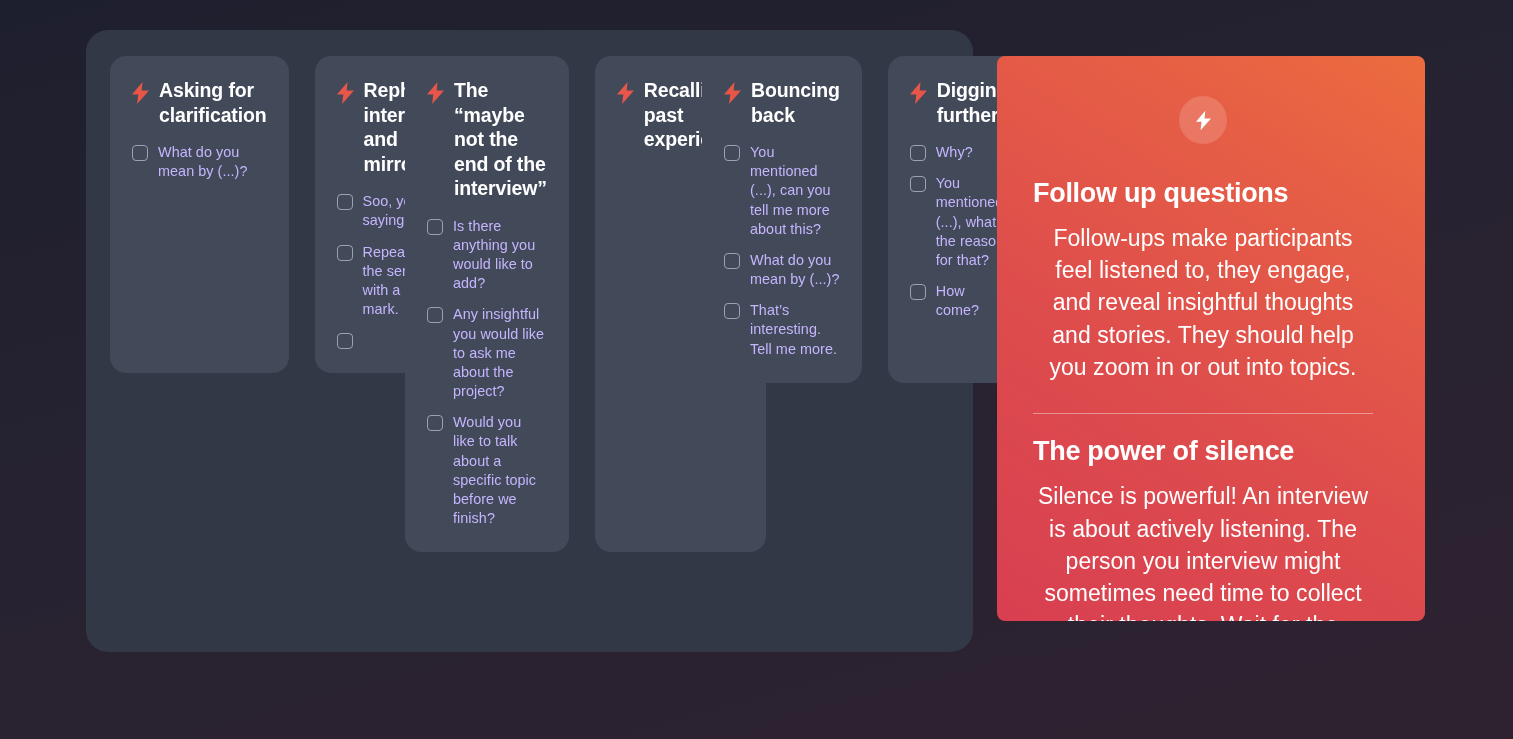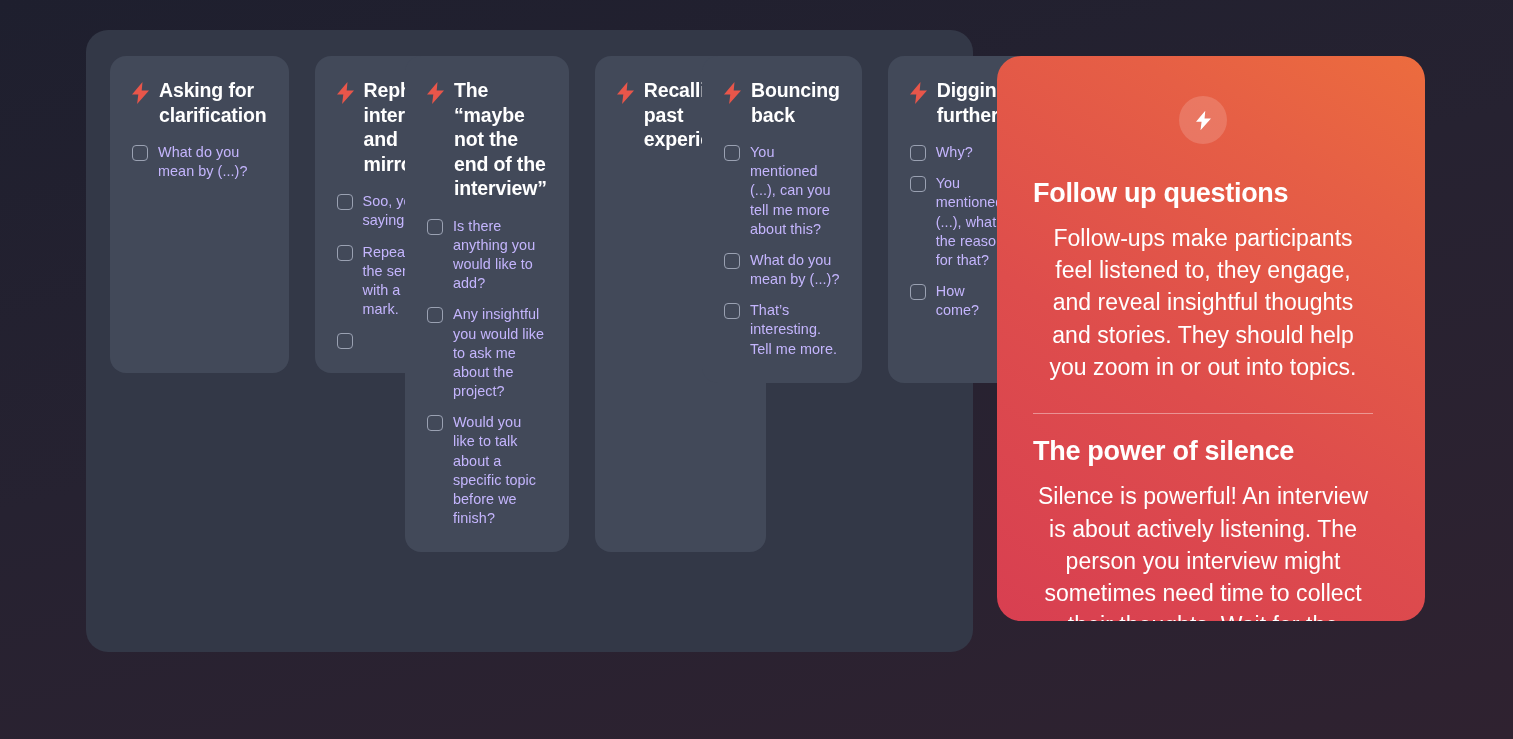--- a/index.html
+++ b/index.html
@@ -101,21 +101,21 @@
     letter-spacing: 0.05px;
   }
 
   
   .panel {
     position: absolute;
     left: 997px;
     top: 56px;
     width: 428px;
     height: 565px;
-    border-radius: 24px;
+    border-radius: 8px;
     padding: 30px 52px 0 36px;
     background: linear-gradient(32deg, #d83f51 0%, #de4d4c 42%, #e65f45 78%, #ec6c3e 100%);
     overflow: hidden;
   }
 
   .panel-badge {
     width: 48px;
     height: 48px;
     border-radius: 50%;
     background: rgba(255,255,255,0.16);

